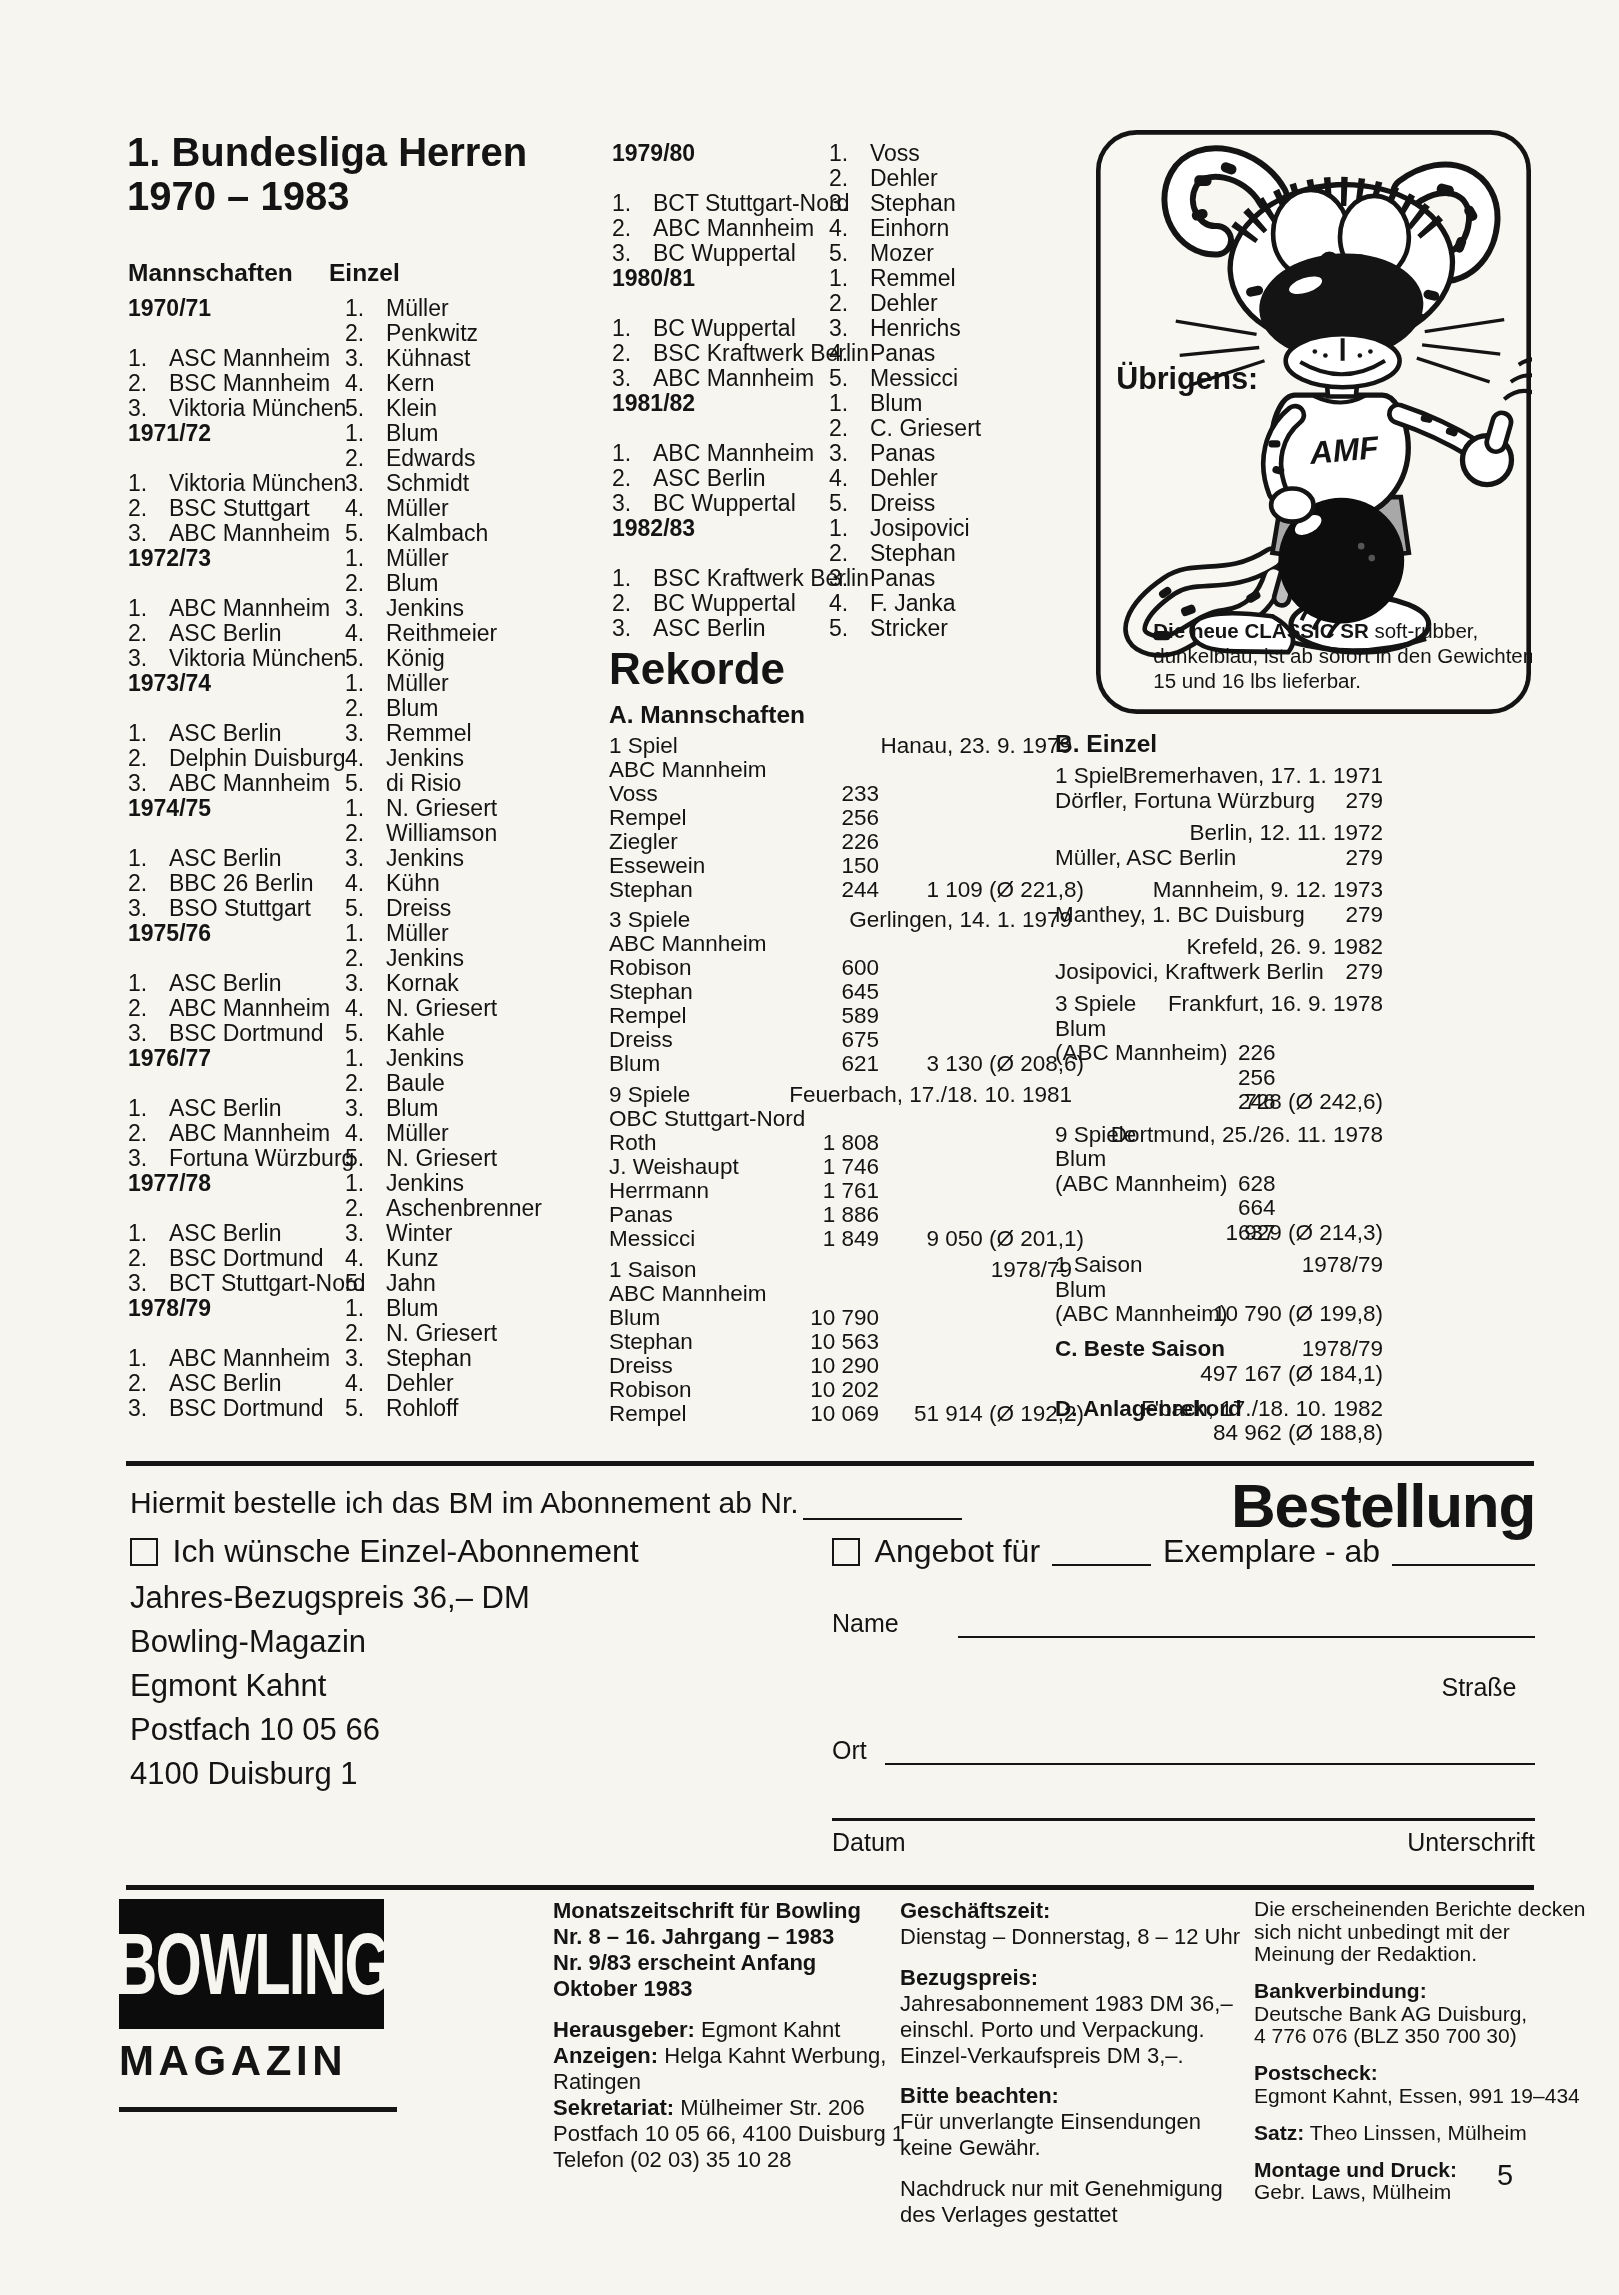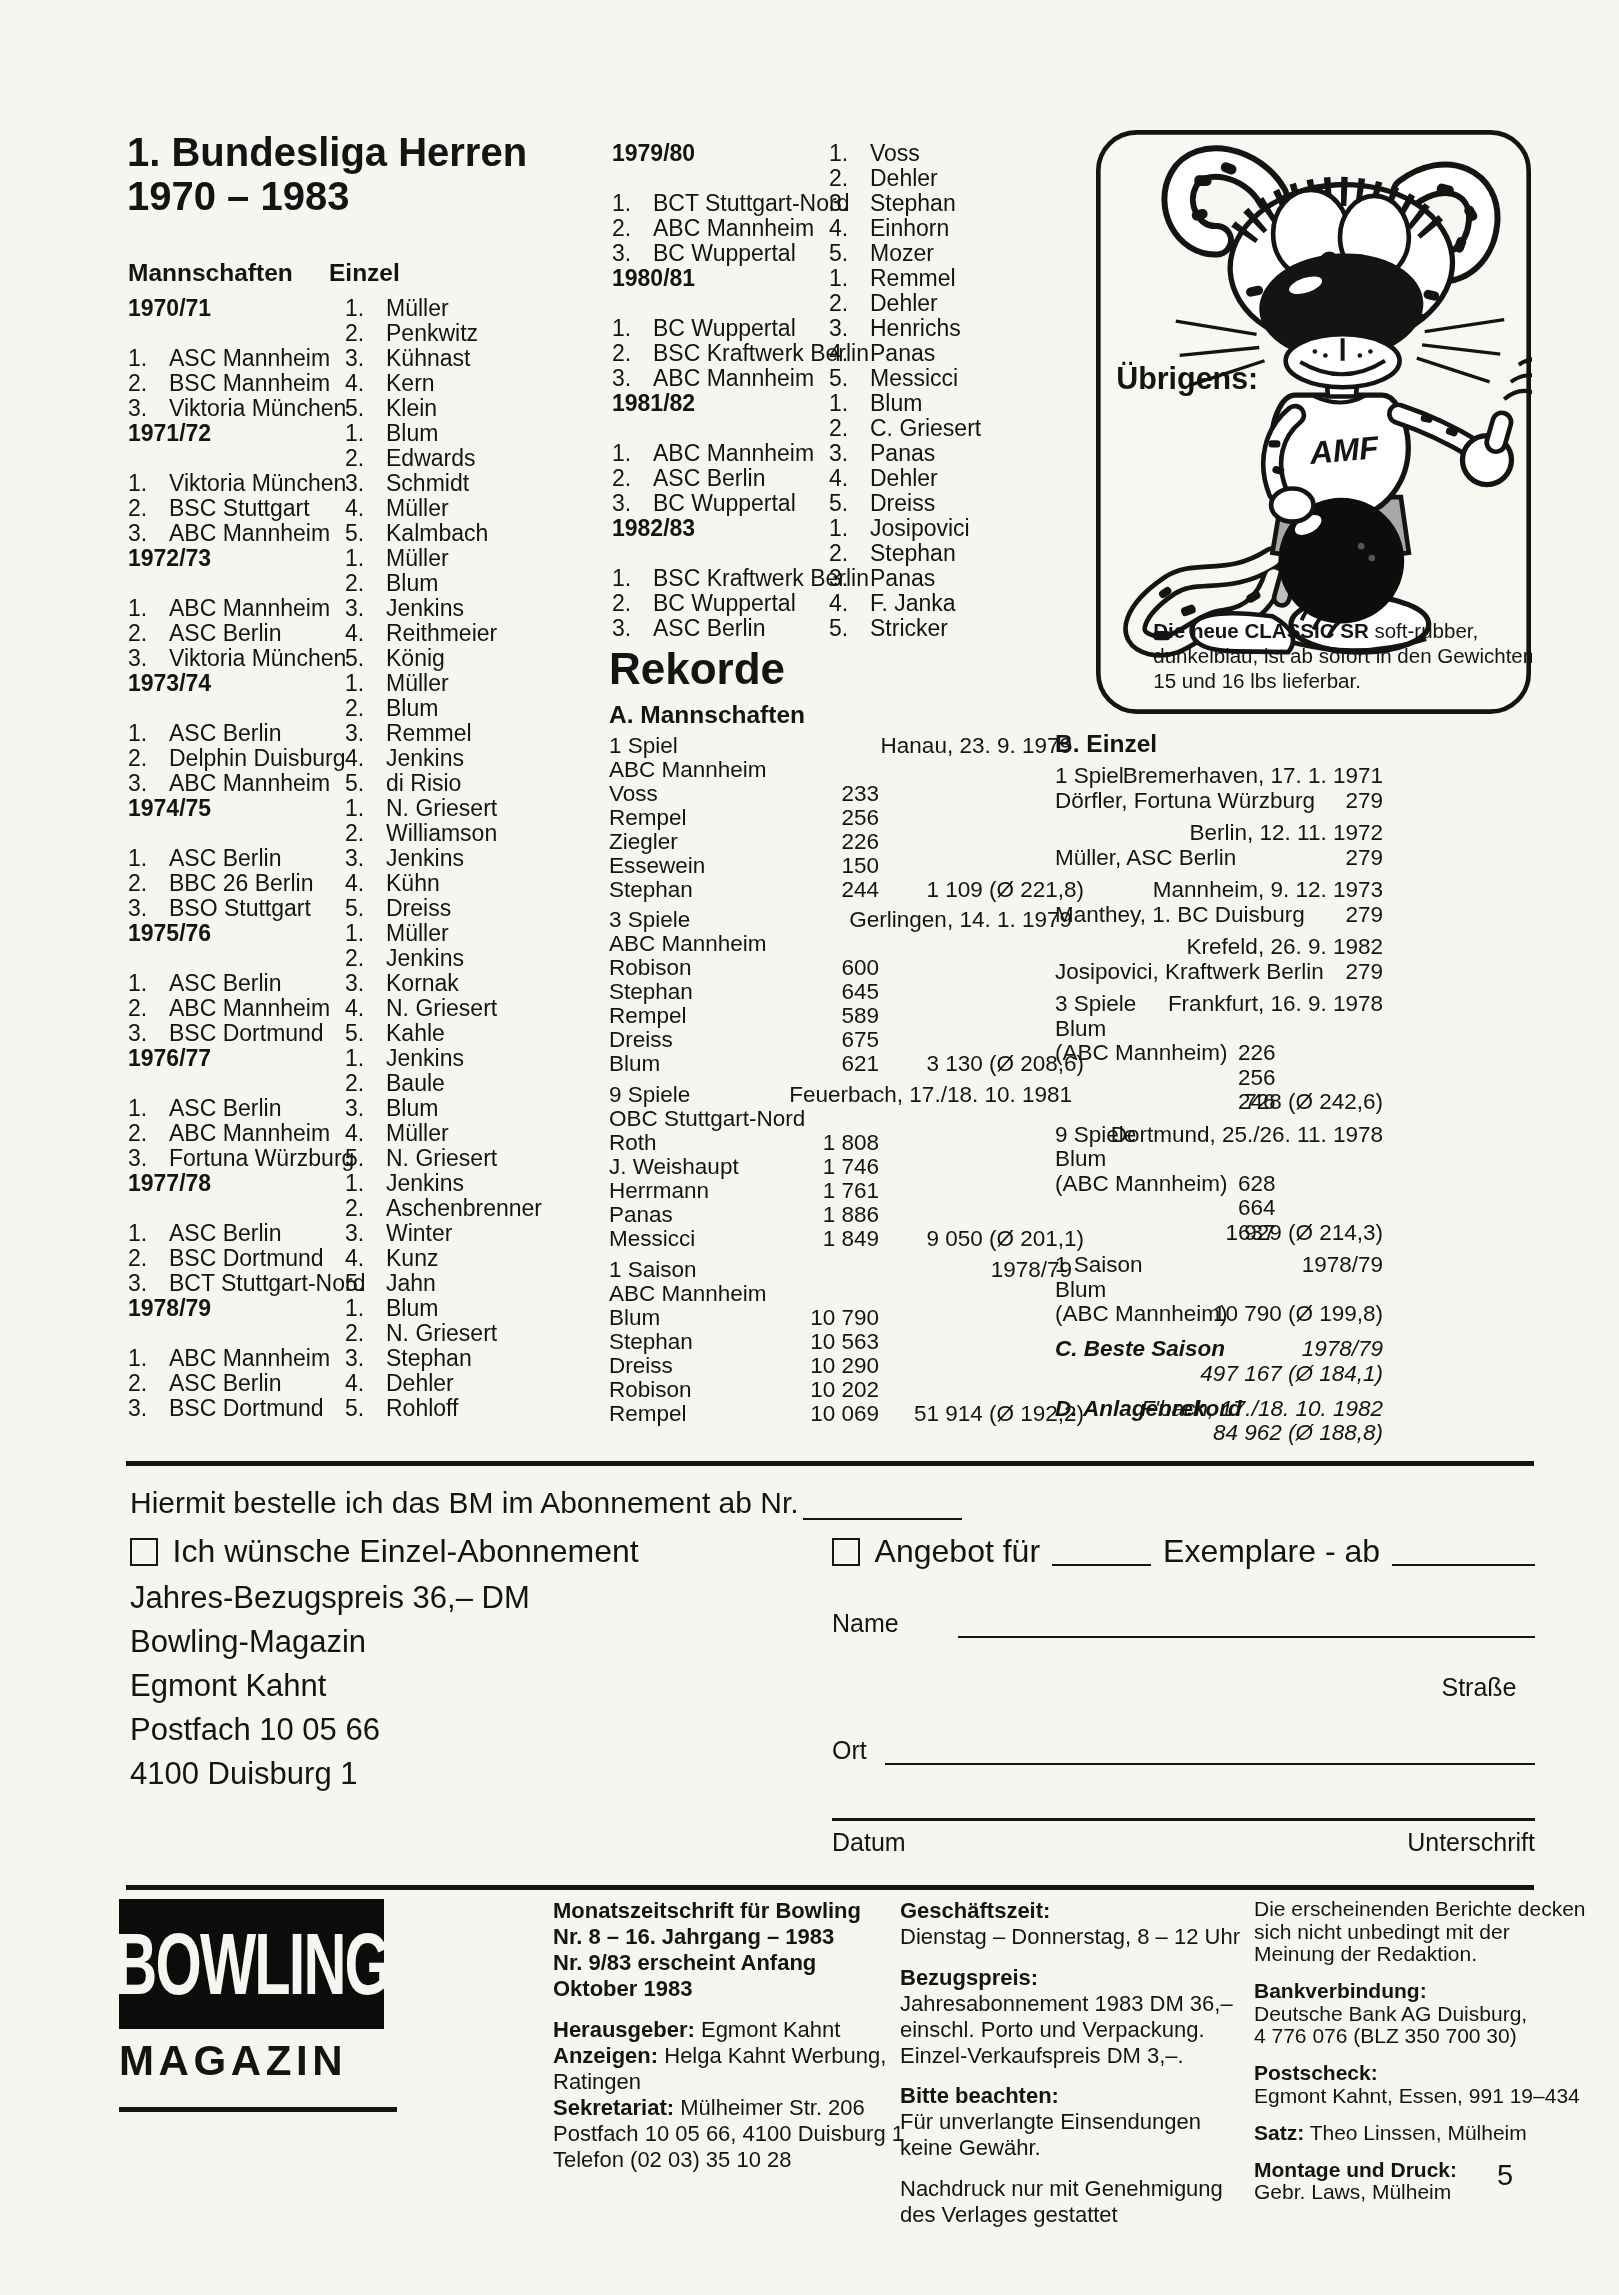--- a/index.html
+++ b/index.html
@@ -21,21 +21,21 @@
   .ar .l{position:absolute;left:0;}
   .ar .m{position:absolute;left:0;width:270px;text-align:right;}
   .ar .r{position:absolute;left:0;width:475px;text-align:right;}
   .ar .date{position:absolute;left:79px;width:384px;text-align:right;}
   #b-einzel .rec{margin-top:8px;}
   .br{position:relative;height:24.5px;line-height:24.5px;font-size:22.5px;white-space:nowrap;}
   .br .l{position:absolute;left:0;}
   .br .m{position:absolute;left:183px;}
   .br .r{position:absolute;left:0;width:328px;text-align:right;}
   .br .date{position:absolute;left:0;width:328px;text-align:right;}
-  .cd{margin-top:10.6px;font-style:italic;}
+  .cd{margin-top:10.6px;}
   .cd .lbl{font-weight:bold;}
   
   .rule{background:#151515;}
   
   .order-line{font-size:30px;display:flex;align-items:flex-end;}
   .fill{border-bottom:2.6px solid #151515;display:inline-block;}
   .best-head{font-size:62px;font-weight:bold;letter-spacing:-1.3px;}
   .cbrow{display:flex;align-items:center;font-size:32px;}
   .cb{width:24px;height:24px;border:2.6px solid #151515;margin-right:14.6px;flex:0 0 auto;}
   .bline{font-size:31px;height:44px;line-height:44px;white-space:nowrap;}
@@ -870,20 +870,21 @@
         </div>
     </div>
   </div>
 
   <div class="abs rule" style="left:126px;top:1461px;width:1408px;height:5.3px;"></div>
 
   <div class="abs order-line" style="left:130px;top:1486px;">
     <span>Hiermit bestelle ich das BM im Abonnement ab Nr.</span>
       <span class="fill" style="width:159px;height:26.5px;margin-left:4px;"></span>
   </div>
+  <div class="abs best-head" style="right:84px;top:1470px;">Bestellung</div>
 
   <div class="abs cbrow" style="left:130px;top:1533px;">
     <span class="cb"></span>
     <span>Ich wünsche Einzel-Abonnement</span>
   </div>
   <div class="abs cbrow" style="left:832px;top:1533px;width:703px;">
     <span class="cb"></span>
     <span>Angebot für</span>
     <span class="fill" style="width:99px;height:26.5px;margin:0 12px;"></span>
     <span>Exemplare - ab</span>

